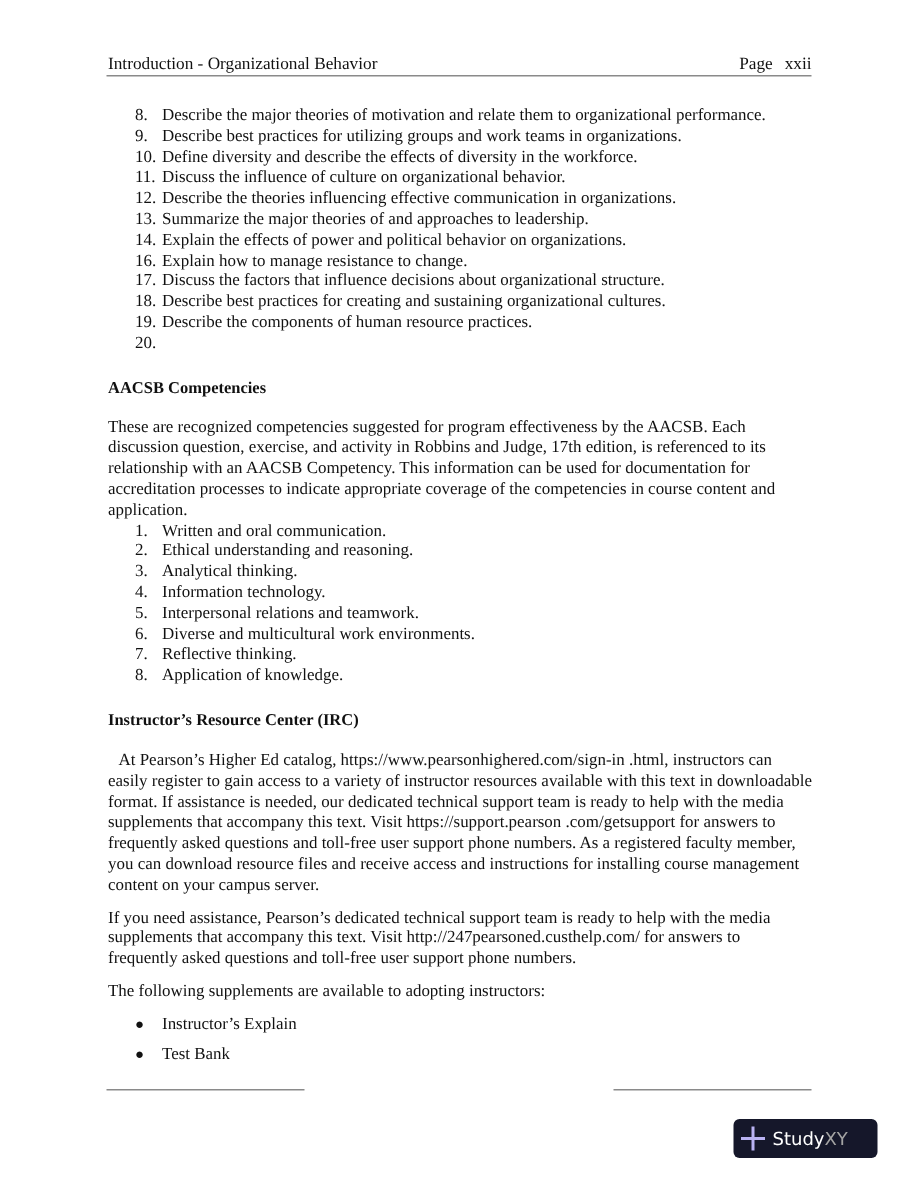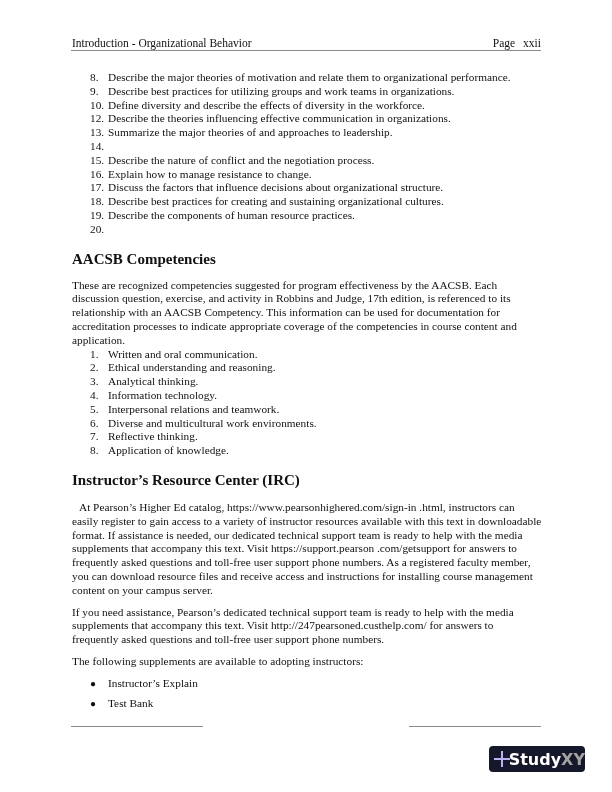--- a/index.html
+++ b/index.html
@@ -19,21 +19,21 @@
 
     .content {
       position: absolute; left: 72px; top: 71px; width: 470px;
       font-size: 11.3px; line-height: 13.8px;
     }
     ol.objectives { list-style: none; margin: 0; padding: 0 0 0 18px; }
     ol.objectives li { display: flex; }
     ol.objectives .n { width: 18px; flex: none; }
 
     h3 {
-      font-size: 15px; font-weight: bold; margin: 15px 0 0 0; line-height: 14px;
+      font-size: 11px; font-weight: bold; margin: 15px 0 0 0; line-height: 14px;
     }
     p { margin: 0; }
     p.aacsb-intro { margin-top: 13px; }
     ol.comp { list-style: none; margin: 0; padding: 0 0 0 18px; }
     ol.comp li { display: flex; }
     ol.comp .n { width: 18px; flex: none; }
 
     p.irc-1 { margin-top: 14px; text-indent: 7px; }
     p.irc-2 { margin-top: 8px; }
     p.irc-3 { margin-top: 8px; }
@@ -45,21 +45,21 @@
       position: absolute; top: 726px; height: 0; border-top: 1px solid #8a8a8a;
     }
     .footer-line.left { left: 71px; width: 132px; }
     .footer-line.right { left: 409px; width: 132px; }
 
     .badge {
       position: absolute; left: 489px; top: 746px; width: 96px; height: 26px;
       background: #15172a; border-radius: 4px;
       display: flex; align-items: center;
       font-family: "DejaVu Sans", "Liberation Sans", sans-serif;
-      font-weight: bold; font-size: 16px; color: #ffffff;
+      font-weight: normal; font-size: 12px; color: #ffffff;
     }
     .badge .plus {
       width: 16px; height: 16px; margin-left: 5px; margin-right: 5px; position: relative;
     }
     .badge .plus::before, .badge .plus::after {
       content: ""; position: absolute; background: #b9b2f3;
     }
     .badge .plus::before { left: 7px; top: 0; width: 1.5px; height: 16px; }
     .badge .plus::after { left: 0; top: 7px; width: 16px; height: 1.5px; }
     .badge .xy { color: #a3a3a3; }
@@ -82,33 +82,34 @@
       </li>
     <li>
         <span class="n">9.</span>
         <span>Describe best practices for utilizing groups and work teams in organizations.</span>
       </li>
     <li>
         <span class="n">10.</span>
         <span>Define diversity and describe the effects of diversity in the workforce.</span>
       </li>
     <li>
+        <span class="n">11.</span>
+        <span>Discuss the influence of culture on organizational behavior.</span>
+      </li>
+    <li>
         <span class="n">12.</span>
         <span>Describe the theories influencing effective communication in organizations.</span>
       </li>
     <li>
         <span class="n">13.</span>
         <span>Summarize the major theories of and approaches to leadership.</span>
       </li>
     <li>
         <span class="n">14.</span>
-      </li>
-    <li>
-        <span class="n">15.</span>
-        <span>Describe the nature of conflict and the negotiation process.</span>
+        <span>Explain the effects of power and political behavior on organizations.</span>
       </li>
     <li>
         <span class="n">16.</span>
         <span>Explain how to manage resistance to change.</span>
       </li>
     <li>
         <span class="n">17.</span>
         <span>Discuss the factors that influence decisions about organizational structure.</span>
       </li>
     <li>

